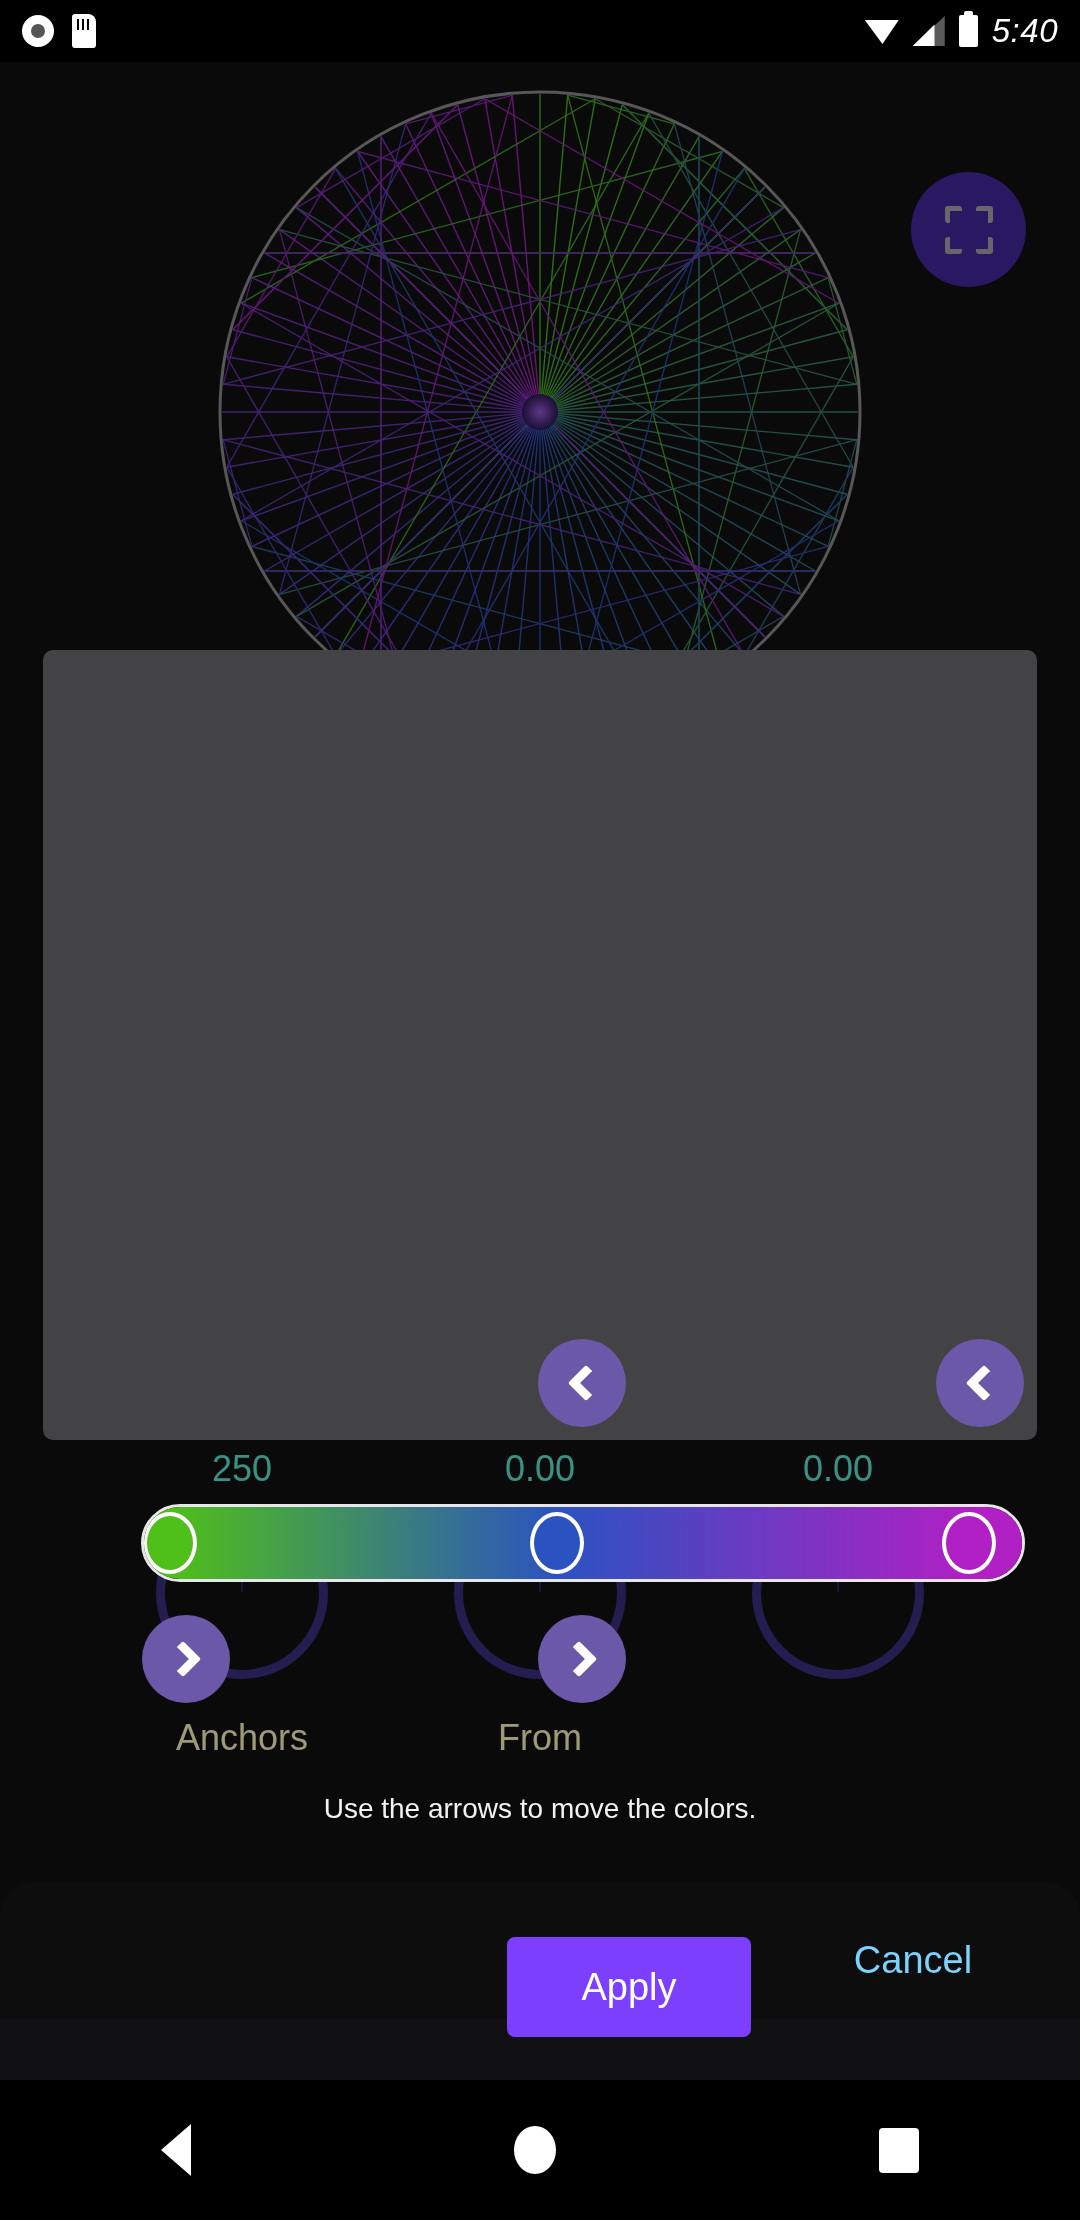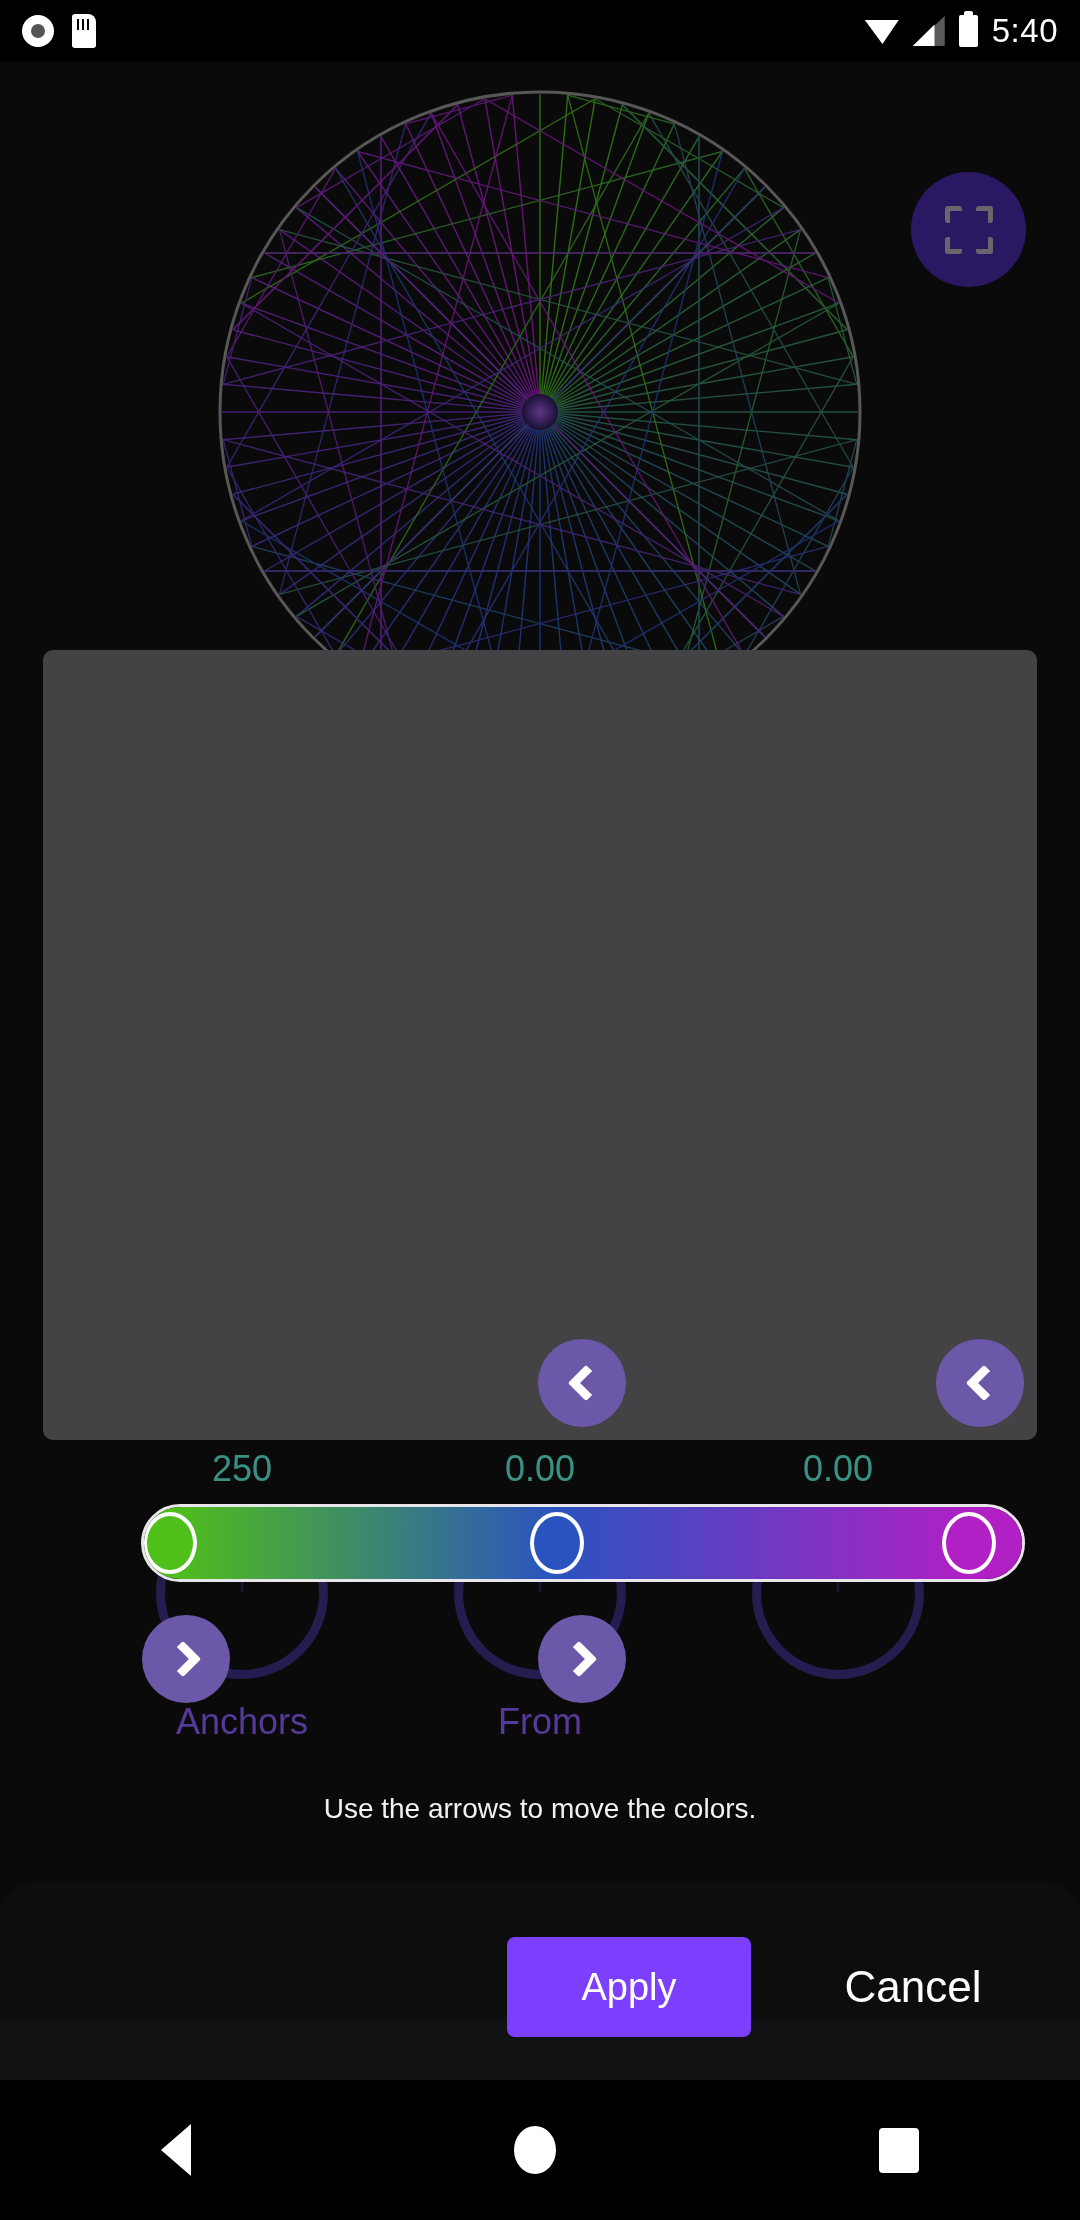--- a/index.html
+++ b/index.html
@@ -10,21 +10,21 @@
     overflow:hidden;
   }
   #root { position:relative; width:1080px; height:2220px; background:#111113; }
 
   
   .statusbar{
     position:absolute; left:0; top:0; width:1080px; height:62px;
     background:#000; color:#fff; display:flex; align-items:center;
   }
   .sb-left{ display:flex; align-items:center; gap:18px; margin-left:22px; }
-  .sb-right{ margin-left:auto; display:flex; align-items:center; gap:14px; margin-right:22px; }
+  .sb-right{ margin-left:auto; display:flex; align-items:center; gap:14px; margin-right:22px;font-style:italic; }
   .sb-time{ font-size:33px; letter-spacing:.5px; font-weight:400; }
 
   .ic-record{ width:32px; height:32px; border-radius:50%; background:#fff;
               display:flex; align-items:center; justify-content:center; }
   .ic-record i{ width:14px; height:14px; border-radius:50%; background:#555; display:block; }
   .ic-sd{ width:24px; height:34px; background:#fff; border-radius:3px 8px 3px 3px; position:relative; }
   .ic-sd::after{ content:""; position:absolute; left:5px; top:5px; width:13px; height:11px;
                  background:repeating-linear-gradient(90deg,#000 0 2px,#fff 2px 5px); }
 
   .ic-wifi{ width:34px; height:26px; background:#fff;
@@ -57,21 +57,21 @@
   
   .knobs{ position:absolute; left:0; top:1385px; width:1080px; height:340px; }
   .knob-col{ position:absolute; width:300px; text-align:center; }
   .knob-col.c1{ left:92px; } .knob-col.c2{ left:390px; } .knob-col.c3{ left:688px; }
   .knob-val{ font-size:36px; color:#5eead4; height:44px; line-height:44px; }
   .knob-dial{ margin:16px auto 0; width:172px; height:172px; border-radius:50%;
               border:9px solid #3a2f82; position:relative; }
   .knob-dial::after{ content:""; position:absolute; left:50%; top:4px; margin-left:-4px;
       width:8px; height:72px; background:#3a2f82;
       clip-path:polygon(35% 0%,65% 0%,58% 100%,42% 100%); }
-  .knob-label{ margin-top:22px; font-size:36px; color:#8b5cf6; }
+  .knob-label{ margin-top:38px; font-size:36px; color:#fef9c3; }
 
   
   .bottom-panel{ position:absolute; left:0; top:1820px; width:1080px; height:196px;
                  background:#151518; border-radius:34px 34px 0 0; }
 
   
   .scrim{ position:absolute; left:0; top:62px; width:1080px; height:1956px; background:rgba(0,0,0,0.38); }
   .dialog{
     position:absolute; left:43px; top:650px; width:994px; height:790px;
     background:#434244; border-radius:10px;
@@ -104,22 +104,22 @@
          color:#f2f2f2; font-size:28px; line-height:57px; }
 
   .apply-btn{
     position:absolute; left:464px; top:1287px; width:244px; height:100px;
     background:#7c3ffd; border-radius:8px; color:#fff; font-size:38px;
     display:flex; align-items:center; justify-content:center; border:none;
     font-family:"Liberation Sans", sans-serif;
     text-align:right;
   }
   .cancel-btn{
-    position:absolute; left:760px; top:1287px; width:220px; height:100px;
-    background:transparent; color:#ffffff; font-size:44px;
+    position:absolute; left:760px; top:1260px; width:220px; height:100px;
+    background:transparent; color:#7dd3fc; font-size:38px;
     display:flex; align-items:center; justify-content:center; border:none;
     font-family:"Liberation Sans", sans-serif;
   }
 
   
   .navbar{ position:absolute; left:0; top:2080px; width:1080px; height:140px; background:#000;
            display:flex; align-items:center; justify-content:space-around; }
   .nav-back{ width:0; height:0; border-top:26px solid transparent; border-bottom:26px solid transparent;
              border-right:30px solid #fff; }
   .nav-home{ width:42px; height:48px; border-radius:50%; background:#fff; }

